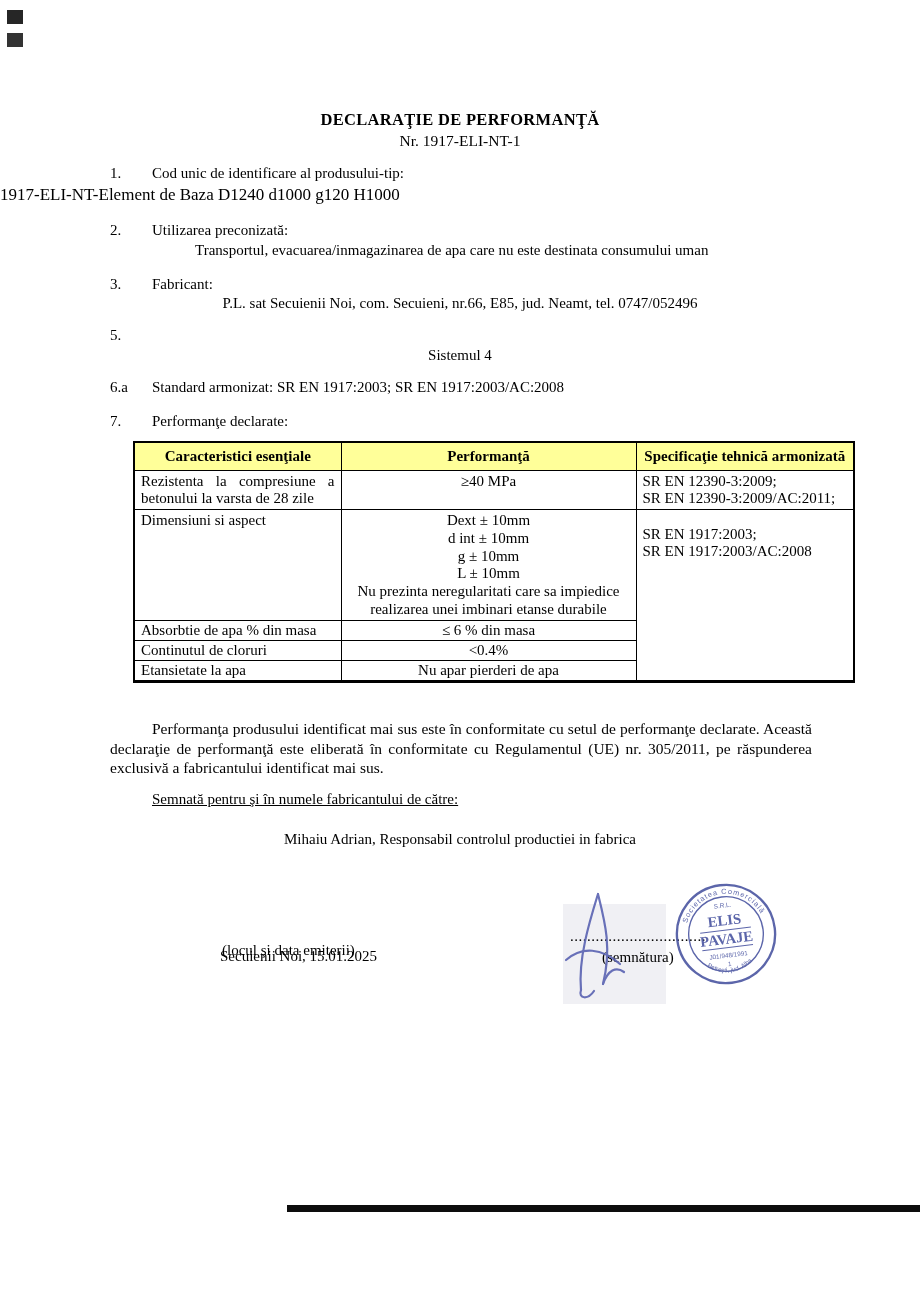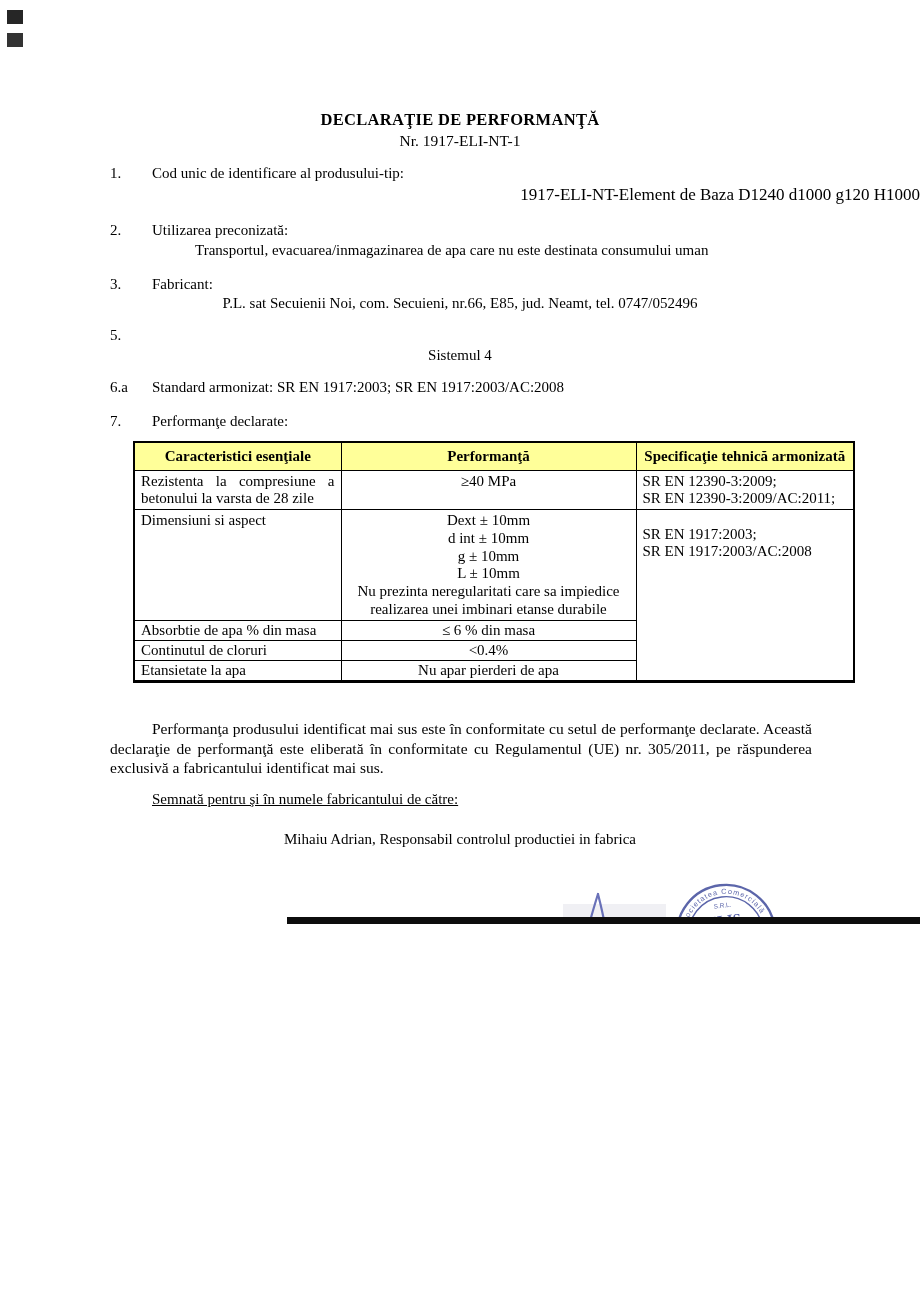--- a/index.html
+++ b/index.html
@@ -1,34 +1,34 @@
 <!DOCTYPE html>
 <html><head>
 <meta charset="utf-8">
 <style>
   * { margin:0; padding:0; box-sizing:border-box; }
   html,body { background:#ffffff; }
   .page {
-    position:relative; width:920px; height:924px; background:#ffffff;
+    position:relative; width:920px; height:1212px; background:#ffffff;
     font-family:"Liberation Serif", serif; font-size:15px; color:#000;
     overflow:hidden;
   }
   
   .artifact { position:absolute; background:#262626; }
   .sq1 { left:7px;  top:10px; width:16px; height:14px; }
   .sq2 { left:7px;  top:33px; width:16px; height:14px; background:#333; }
   .bottom-bar { position:absolute; left:287px; bottom:0; width:633px; height:7px; background:#0d0d0d; }
 
   .title { padding-top:110px; text-align:center; font-weight:bold; font-size:16.5px; letter-spacing:.3px; }
   .doc-number { text-align:center; margin-top:2px; font-size:15.5px; }
 
   .item { display:flex; margin-left:110px; margin-right:70px; }
   .item .num { width:42px; flex:none; }
   .s1 { margin-top:15px; }
-  .product-code { text-align:right; font-size:17px; margin-top:3px; }
+  .product-code { text-align:left; font-size:17px; margin-top:3px; }
   .s2 { margin-top:17px; }
   .usage-value { margin-left:195px; margin-top:3px; }
   .s3 { margin-top:17px; }
   .centered { text-align:center; }
   .fab1 { margin-top:3px; }
   .fab2 { margin-top:2px; }
   .s5 { margin-top:15px; }
   .sys { margin-top:3px; }
   .s6 { margin-top:15px; }
   .s7 { margin-top:17px; }

